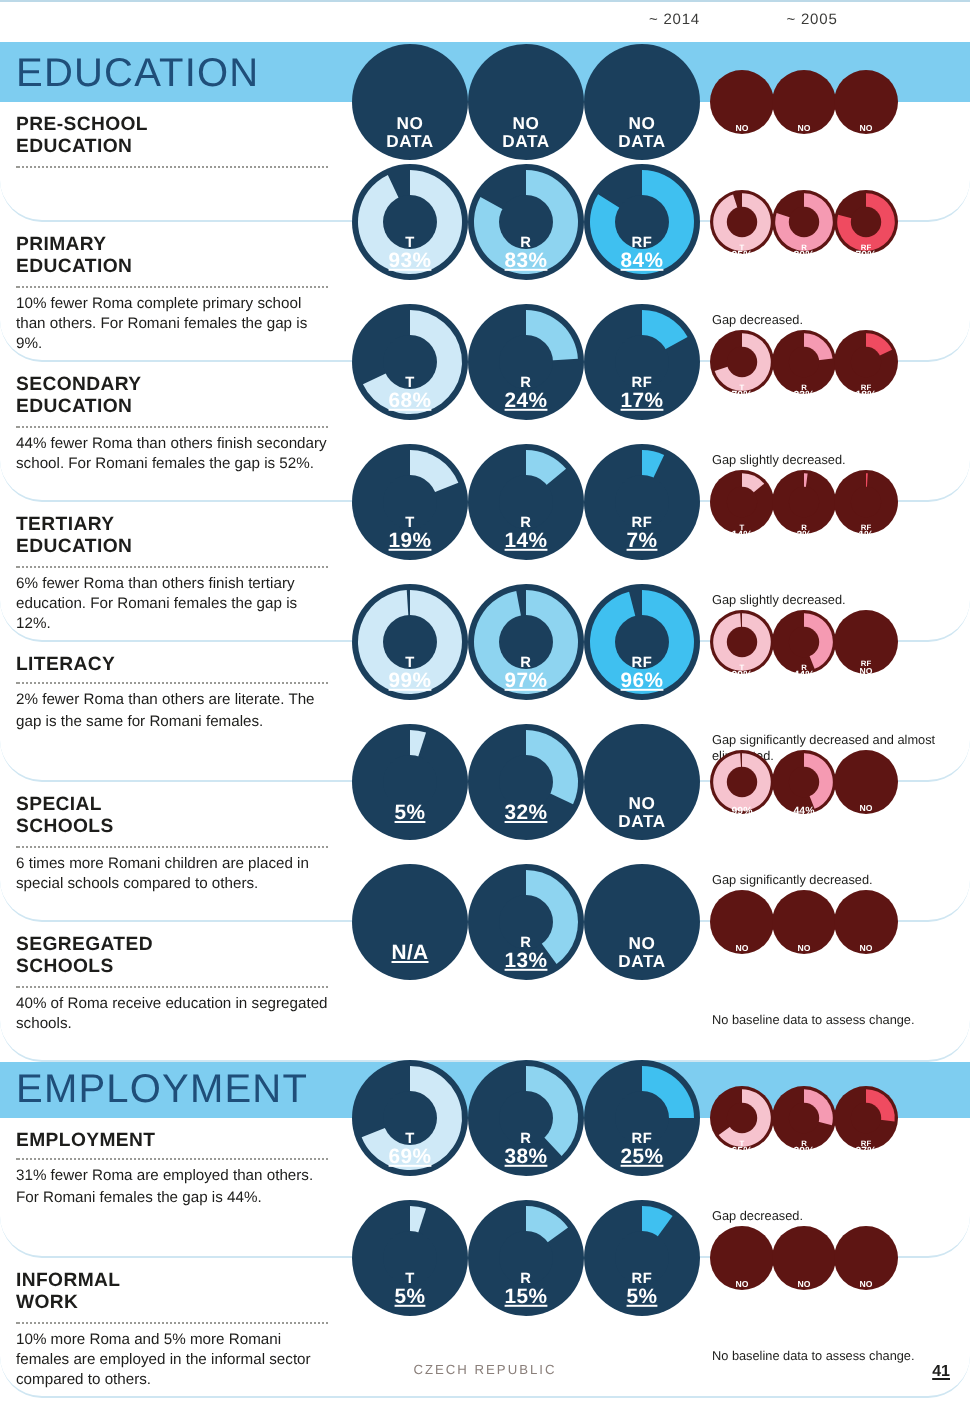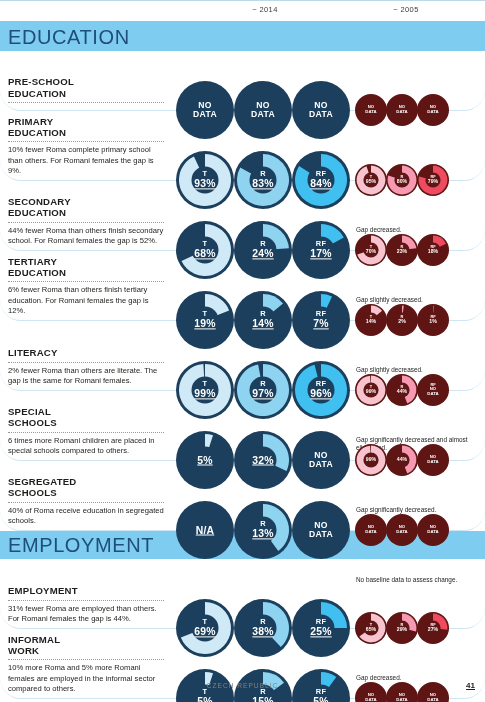--- a/index.html
+++ b/index.html
@@ -9,37 +9,37 @@
     color:#1d1d1b;overflow:hidden;position:relative;
   }
   .page{width:485px;height:702px;position:relative;box-sizing:border-box;}
 
   
   .yearbar{height:21px;position:relative;border-bottom:2px solid #7ecdf0;}
   .yearbar .yr{
     position:absolute;top:5px;font-size:7.5px;letter-spacing:.4px;color:#3a3a38;
     text-align:center;font-weight:400;
   }
-  .yr.y2014{left:180px;width:170px;}
+  .yr.y2014{left:180px;width:170px;text-align:right;}
   .yr.y2005{left:330px;width:152px;}
   .yearbar .thinline{position:absolute;left:0;right:0;top:0;height:1px;background:#bcd9e8;}
 
   
   .band{
     background:#7ecdf0;height:28px;display:flex;align-items:center;
     padding-left:8px;box-sizing:border-box;
   }
   .band span{
     color:#1f4e79;font-size:20px;letter-spacing:.6px;font-weight:400;
     font-family:"Liberation Sans",sans-serif;
   }
 
   
   .row{
-    position:relative;display:flex;align-items:flex-end;
+    position:relative;display:flex;align-items:flex-start;
     border-bottom:1px solid #cfe6f2;box-sizing:border-box;border-radius:21px;
   }
   .row .left{width:172px;padding:6px 8px 4px 8px;box-sizing:border-box;}
   .row .mid{width:178px;position:relative;}
   .row .right{width:135px;position:relative;}
 
   .ttl{
     font-size:9.6px;font-weight:bold;line-height:11.4px;letter-spacing:.2px;
     color:#1d1d1b;text-transform:uppercase;
   }
@@ -50,21 +50,21 @@
   .donuts{position:absolute;top:50%;transform:translateY(-50%);display:flex;}
   .donuts.big{left:1px;}
   .donuts.small{left:4px;align-items:center;}
 
   .d-big{width:64px;height:64px;margin-right:-6px;position:relative;}
   .d-small{width:34px;height:34px;margin-right:-3px;position:relative;}
 
   .d-big svg,.d-small svg{display:block;}
   .lbl{
     position:absolute;left:0;right:0;text-align:center;color:#ffffff;
-    pointer-events:none;font-weight:bold;
+    pointer-events:none;font-weight:bold;margin-top:16px;
   }
   .d-big .lbl{top:50%;transform:translateY(-50%);}
   .d-big .lbl .k{font-size:7.4px;line-height:8.2px;display:block;letter-spacing:.3px;}
   .d-big .lbl .v{font-size:10.4px;line-height:11px;display:block;letter-spacing:.2px;text-decoration:underline;}
   .d-big .lbl .nodata{font-size:8.6px;line-height:9.4px;display:block;letter-spacing:.3px;}
   .d-small .lbl{top:50%;transform:translateY(-50%);}
   .d-small .lbl .k{font-size:3.9px;line-height:4.3px;display:block;}
   .d-small .lbl .v{font-size:5.2px;line-height:5.6px;display:block;}
   .d-small .lbl .nodata{font-size:4.3px;line-height:4.7px;display:block;}
 

